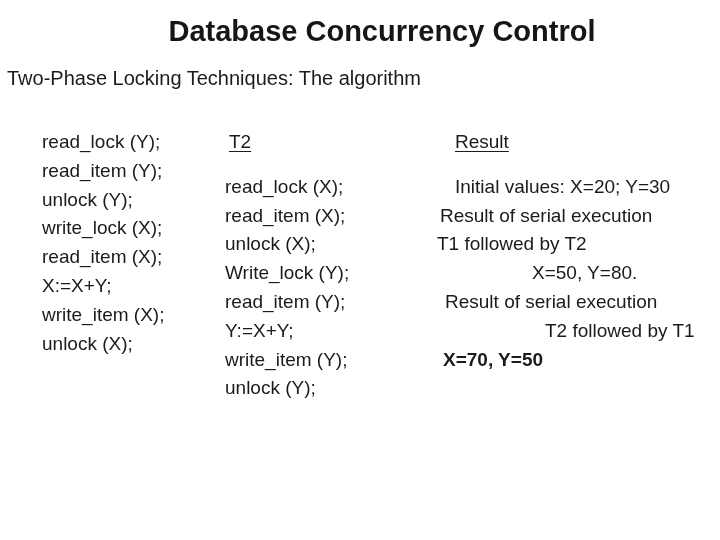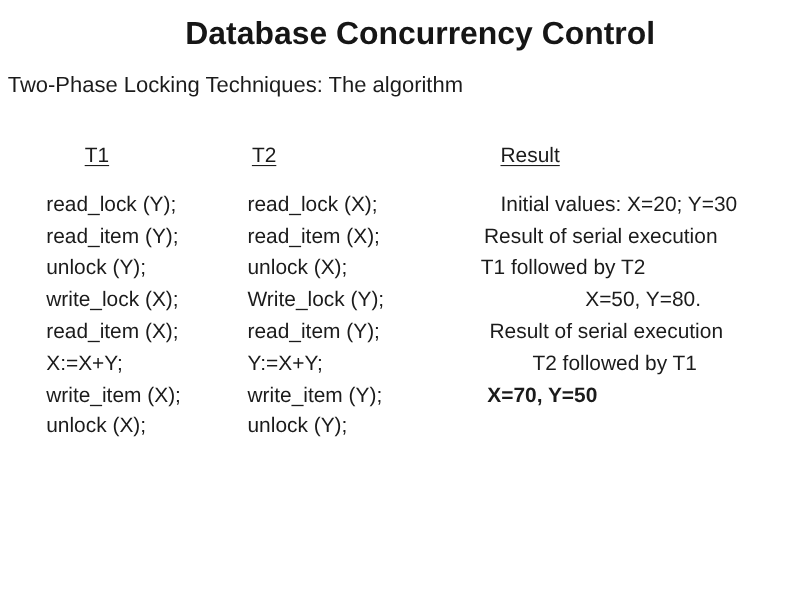--- a/index.html
+++ b/index.html
@@ -57,34 +57,33 @@
   .col-t1 .col-header { margin-left: 35px; }
   .col-t2 .col-header { margin-left: 4px; }
   .col-result .col-header { margin-left: 18px; }
   .code-line, .result-line { margin: 0; }
   
   .r-ind-0 { margin-left: 18px; }
   .r-ind-1 { margin-left: 3px; }
   .r-ind-2 { margin-left: 0px; }
   .r-ind-3 { margin-left: 95px; }
   .r-ind-4 { margin-left: 8px; }
-  .r-ind-5 { margin-left: 47px; }
+  .r-ind-5 { margin-left: 108px; }
   .r-ind-6 { margin-left: 6px; font-weight: bold; }
 </style>
 </head>
 <body>
 
 <div class="slide">
 
   <h1 class="title">Database Concurrency Control</h1>
 
   <div class="subtitle">Two-Phase Locking Techniques: The algorithm</div>
 
   <div class="col col-t1">
-    <div class="col-header">T1</div>
     <div class="code-line">read_lock (Y);</div>
     <div class="code-line">read_item (Y);</div>
     <div class="code-line">unlock (Y);</div>
     <div class="code-line">write_lock (X);</div>
     <div class="code-line">read_item (X);</div>
     <div class="code-line">X:=X+Y;</div>
     <div class="code-line">write_item (X);</div>
     <div class="code-line">unlock (X);</div>
   </div>
 

